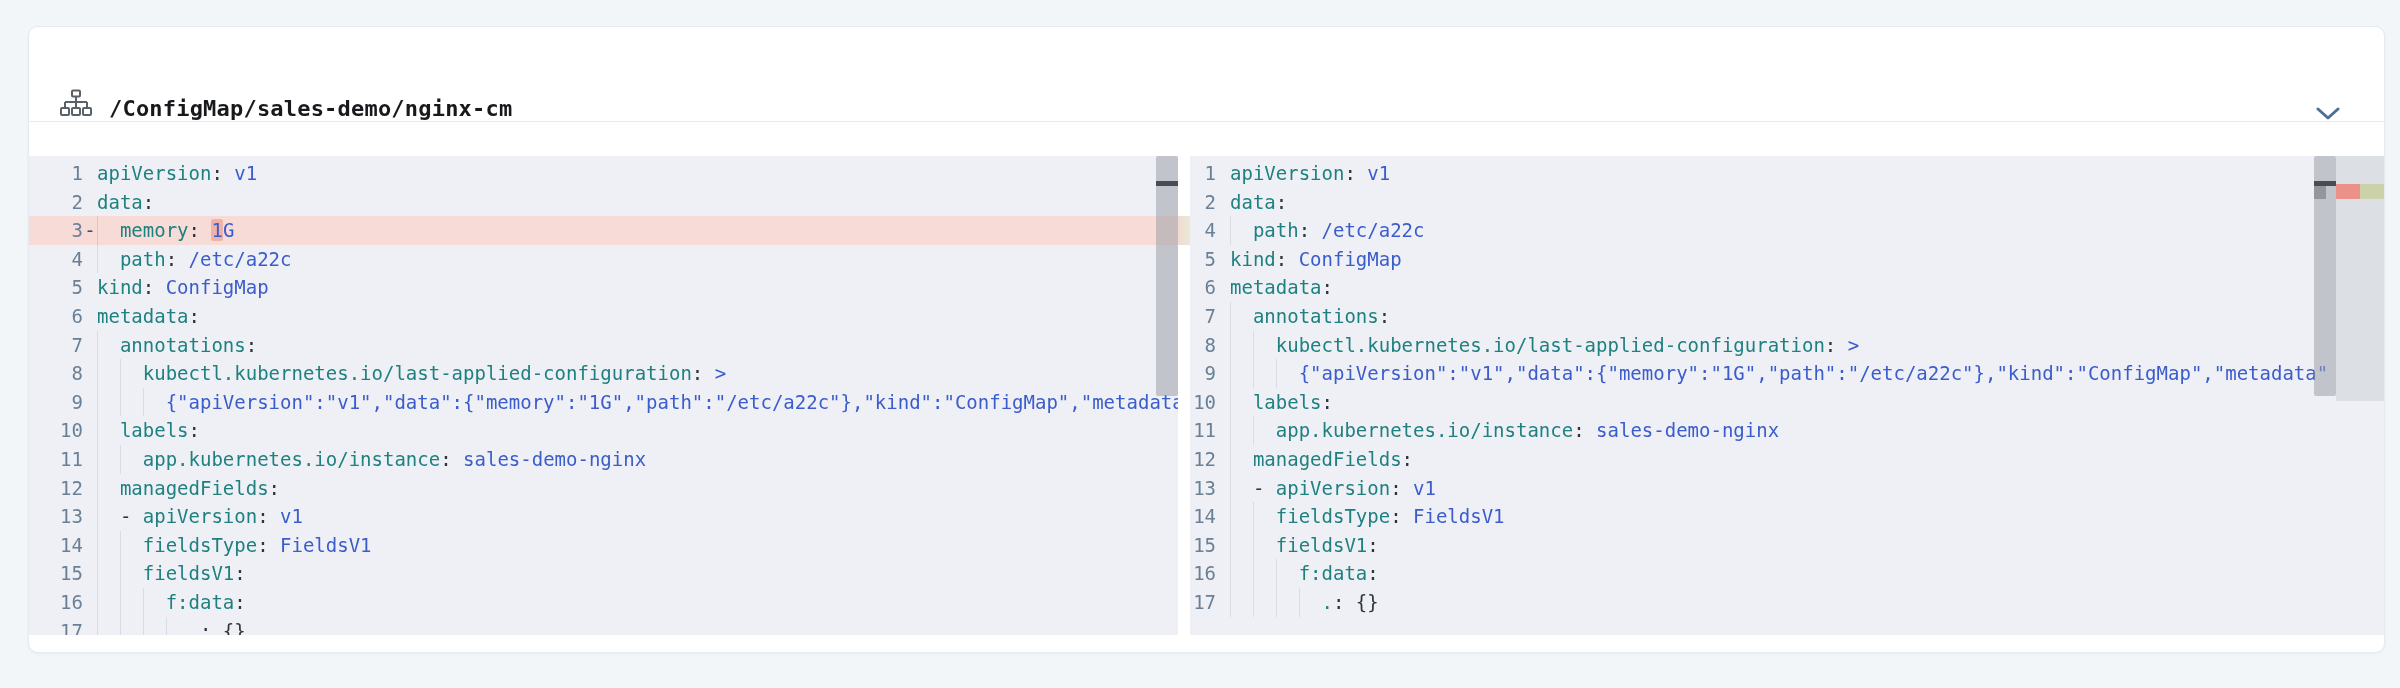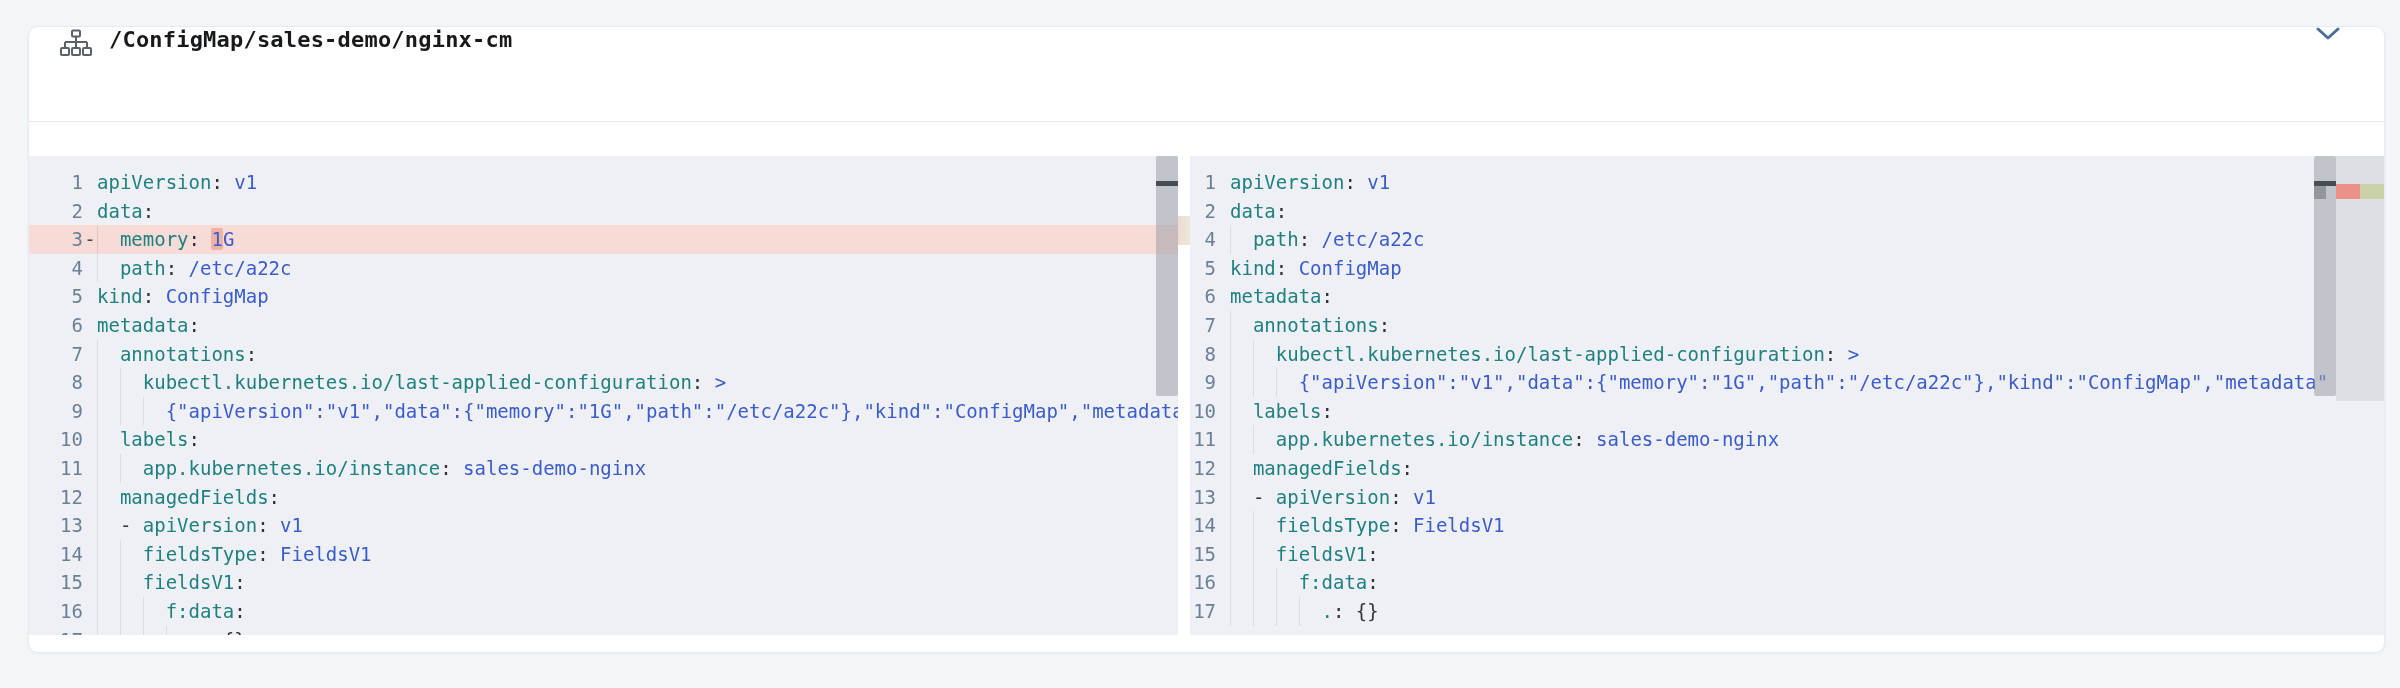--- a/index.html
+++ b/index.html
@@ -11,30 +11,30 @@
     --rulerTrack:#dcdfe3; --rulerDel:#eb9189; --rulerAdd:#cbd1a8;
   }
   *{margin:0;padding:0;box-sizing:border-box;}
   html,body{width:2400px;height:688px;overflow:hidden;}
   body{background:var(--pageBg);font-family:"DejaVu Sans Mono","Liberation Mono",monospace;}
   .card{
     position:absolute;left:28px;top:26px;width:2357px;height:627px;
     background:var(--cardBg);border:1px solid var(--cardBorder);border-radius:10px;
     box-shadow:0 1px 3px rgba(16,24,40,.05);overflow:hidden;
   }
-  .hdr{height:94px;display:flex;align-items:flex-start;padding:0 44px 0 30px;cursor:pointer;}
+  .hdr{height:94px;display:flex;align-items:flex-end;padding:0 44px 0 30px;cursor:pointer;}
   .hdr .res-icon{width:34px;height:34px;flex:0 0 auto;margin-right:16px;}
   .hdr .title{font-size:22px;font-weight:600;color:var(--titleColor);letter-spacing:.2px;}
   .hdr .spacer{flex:1;}
   .hdr .chev{width:24px;height:14px;}
   .hdiv{height:1px;background:var(--divider);}
   .diffwrap{position:relative;margin-top:34px;height:479px;display:flex;}
   .pane{
     position:relative;height:479px;background:var(--codeBg);overflow:hidden;
-    font-size:19px;line-height:28.6px;padding-top:12px;white-space:nowrap;
+    font-size:19px;line-height:28.6px;padding-top:3px;white-space:nowrap;
   }
   .pane.left{width:1150px;}
   .gap{width:12px;height:479px;background:var(--cardBg);position:relative;}
   .gap .connector{position:absolute;left:0;top:60px;width:12px;height:29px;
     background:linear-gradient(90deg,#f3d9d3,#e7ead6);}
   .pane.right{width:1195px;}
   .cl{white-space:pre;height:28.6px;}
   .cl.del{background:var(--delLine);}
   .cl.add{background:var(--addLine);}
   .ln{display:inline-block;width:54px;text-align:right;color:var(--lineNum);}

